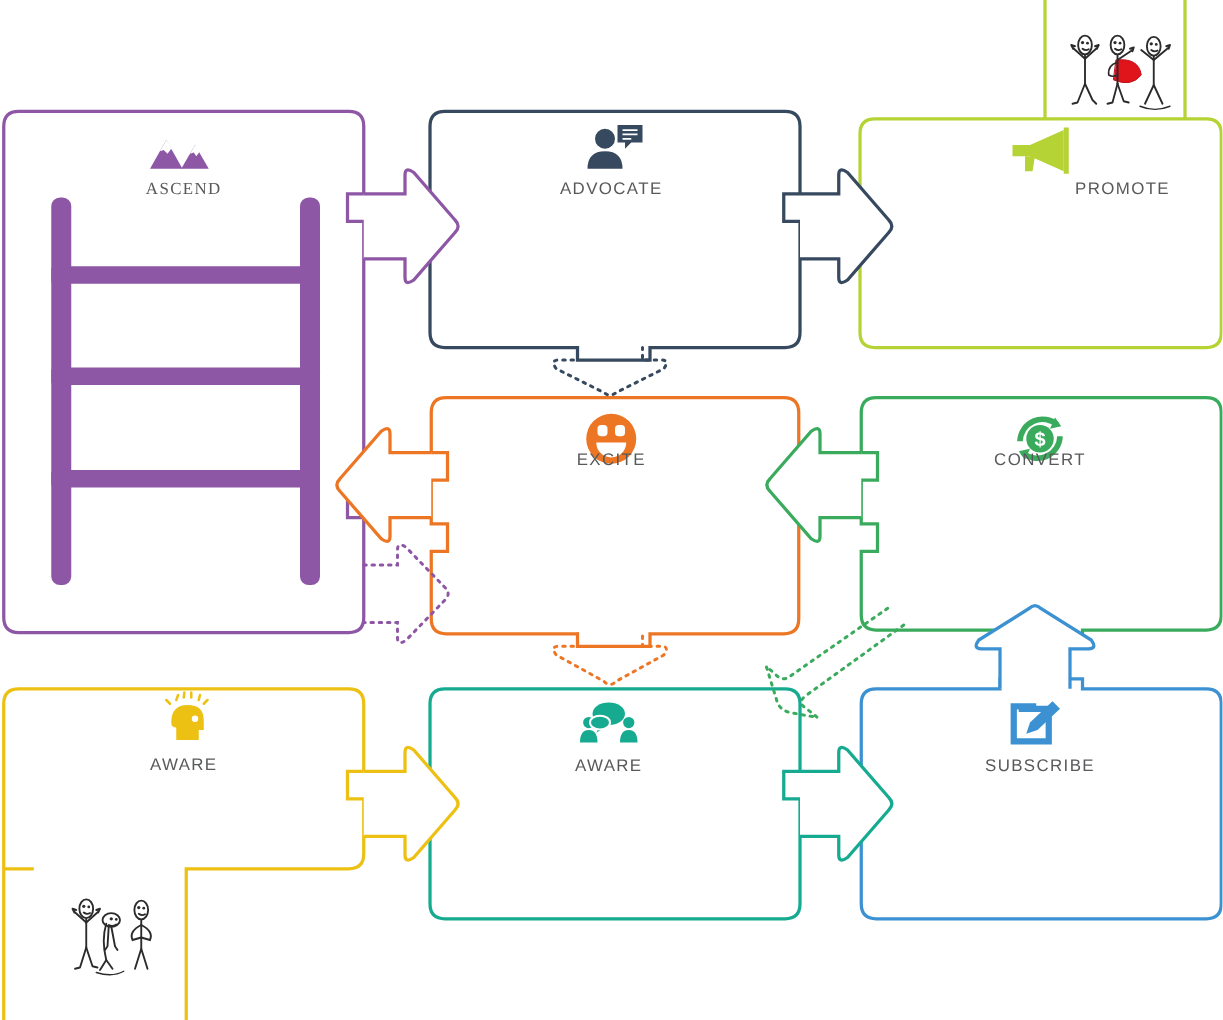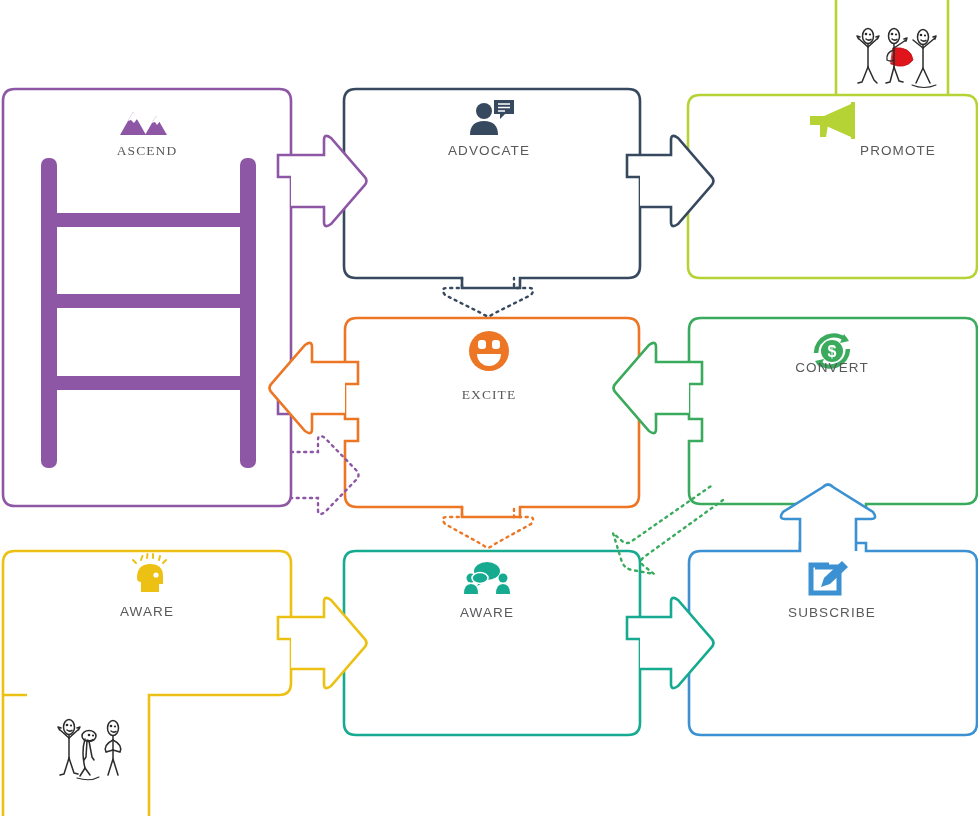--- a/index.html
+++ b/index.html
@@ -254,17 +254,17 @@
     <path d="M64 28 Q74 33 71 40 L64 38"></path>
     <path d="M64 47 L59 63 M64 47 L69 63"></path>
   </g>
 
 </svg>
 </div>
 
 <div class="lbl" style="left:147px; top:143px;font-family:Liberation Serif, serif;">ASCEND</div>
 <div class="lbl" style="left:489px; top:143px;">ADVOCATE</div>
 <div class="lbl" style="left:870px; top:143px;margin-left:28px;">PROMOTE</div>
-<div class="lbl" style="left:489px; top:387px;font-family:Liberation Serif, serif;">EXCITE</div>
+<div class="lbl" style="left:489px; top:360px;">EXCITE</div>
 <div class="lbl" style="left:832px; top:360px;">CONVERT</div>
 <div class="lbl" style="left:147px; top:604px;">AWARE</div>
 <div class="lbl" style="left:487px; top:605px;">AWARE</div>
 <div class="lbl" style="left:832px; top:605px;text-align:right;">SUBSCRIBE</div>
 
 </body></html>

